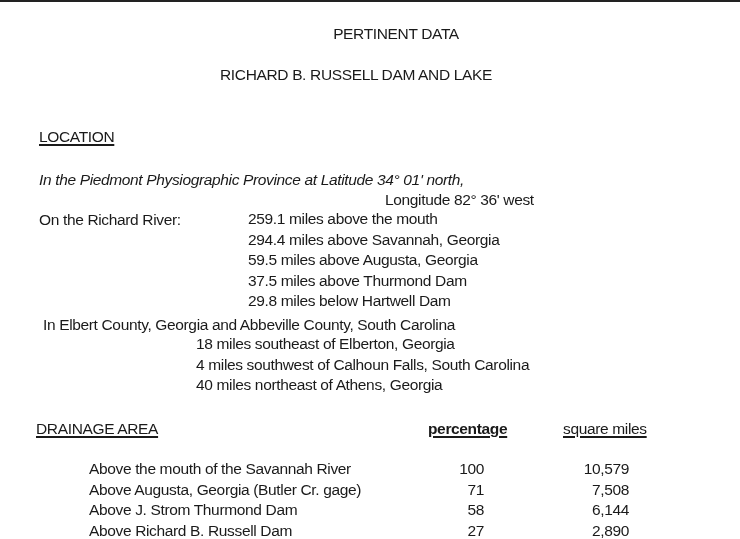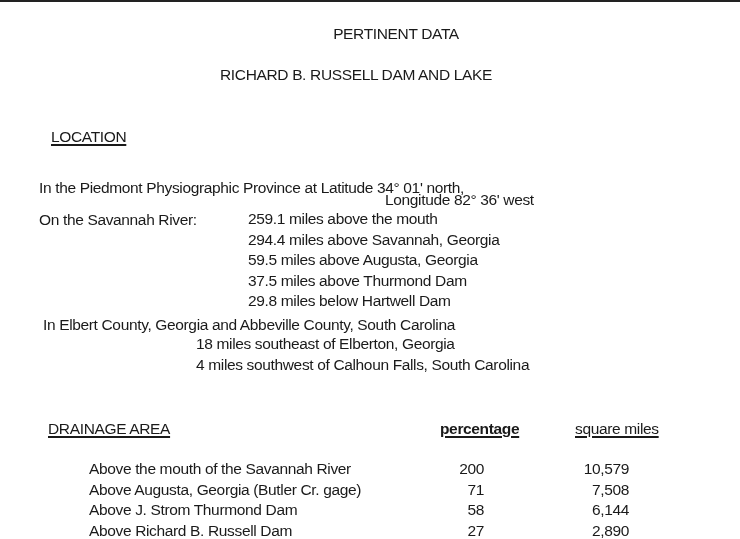--- a/index.html
+++ b/index.html
@@ -30,71 +30,71 @@
     }
     .center {
       left: 0;
       width: 712px;
       text-align: center;
     }
     .heading {
       text-decoration: underline;
       text-underline-offset: 2px;
       text-decoration-thickness: 1.5px;
-      margin-left: 12px;
     }
     .right {
       text-align: right;
     }
     .stack div {
       height: 20.5px;
       line-height: 20.5px;
     }
   </style>
 </head>
 <body>
 
 <div class="top-rule"></div>
 
 <div class="abs center" style="top:25px;padding-left:40px;">PERTINENT DATA</div>
 <div class="abs center" style="top:66px;">RICHARD B. RUSSELL DAM AND LAKE</div>
 
 <div class="abs heading" style="left:39px; top:128px;">LOCATION</div>
 
-<div class="abs" style="left:39px; top:179px;">In the Piedmont Physiographic Province at Latitude 34° 01' north,</div>
+<div class="abs" style="left:39px; top:171px;font-style:italic;">In the Piedmont Physiographic Province at Latitude 34° 01' north,</div>
 <div class="abs" style="left:364px; top:191px;margin-left:21px;">Longitude 82° 36' west</div>
 
-<div class="abs" style="left:39px; top:211px;">On the Savannah River:</div>
+<div class="abs" style="left:39px; top:211px;">On the Richard River:</div>
 <div class="abs stack" style="left:248px; top:209px;">
   <div>259.1 miles above the mouth</div>
   <div>294.4 miles above Savannah, Georgia</div>
   <div>59.5 miles above Augusta, Georgia</div>
   <div>37.5 miles above Thurmond Dam</div>
   <div>29.8 miles below Hartwell Dam</div>
 </div>
 
 <div class="abs" style="left:43px; top:316px;">In Elbert County, Georgia and Abbeville County, South Carolina</div>
 <div class="abs stack" style="left:196px; top:334px;">
   <div>18 miles southeast of Elberton, Georgia</div>
   <div>4 miles southwest of Calhoun Falls, South Carolina</div>
+  <div>40 miles northeast of Athens, Georgia</div>
 </div>
 
 <div class="abs heading" style="left:36px; top:420px;">DRAINAGE AREA</div>
 <div class="abs heading" style="left:428px; top:420px;font-weight:bold;">percentage</div>
 <div class="abs heading" style="left:563px; top:420px;">square miles</div>
 
 <div class="abs stack" style="left:89px; top:459px;">
   <div>Above the mouth of the Savannah River</div>
   <div>Above Augusta, Georgia (Butler Cr. gage)</div>
   <div>Above J. Strom Thurmond Dam</div>
   <div>Above Richard B. Russell Dam</div>
 </div>
 
 <div class="abs stack right" style="left:434px; width:50px; top:459px;">
-  <div>200</div>
+  <div>100</div>
   <div>71</div>
   <div>58</div>
   <div>27</div>
 </div>
 
 <div class="abs stack right" style="left:558px; width:71px; top:459px;">
   <div>10,579</div>
   <div>7,508</div>
   <div>6,144</div>
   <div>2,890</div>

